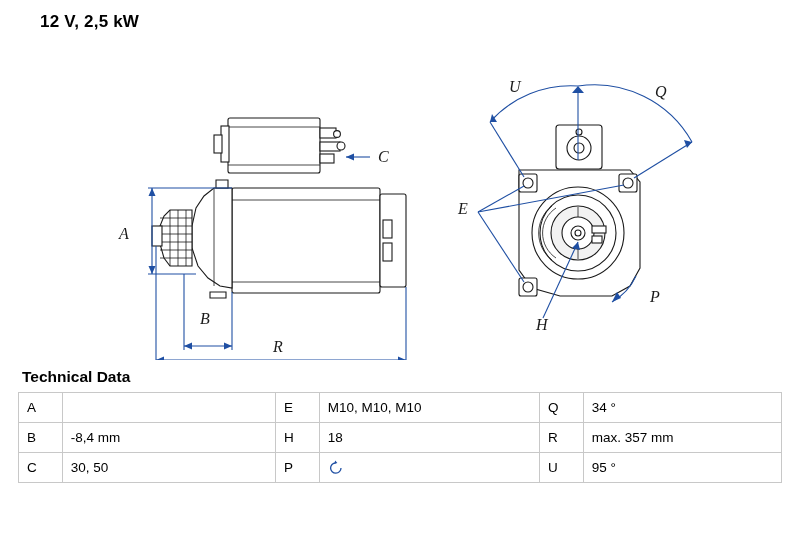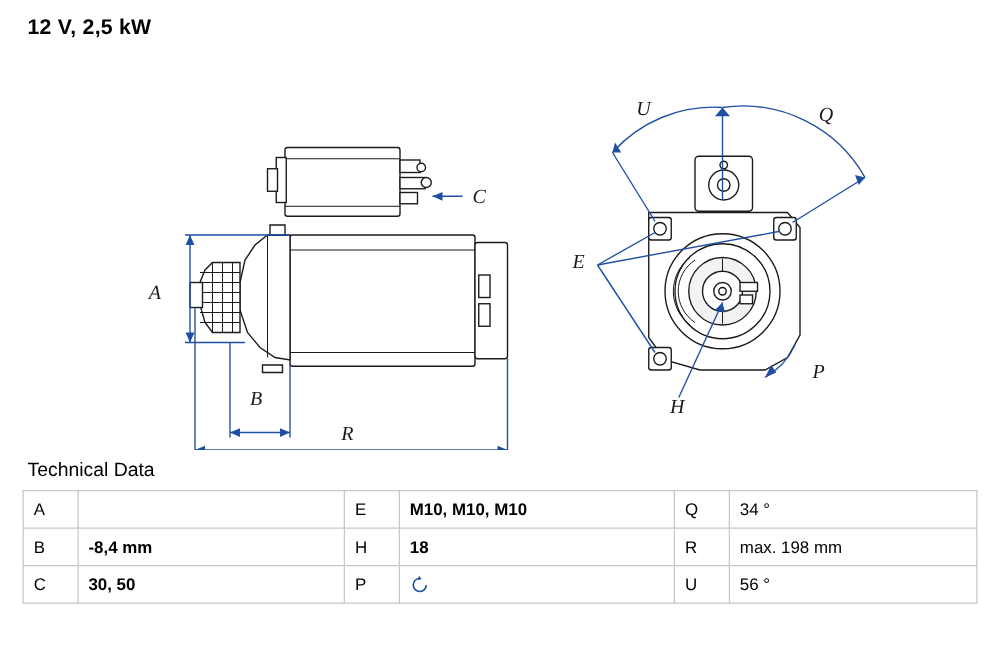--- a/index.html
+++ b/index.html
@@ -15,39 +15,39 @@
     position: relative;
     overflow: hidden;
   }
   .page {
     position: relative;
     width: 800px;
     height: 533px;
   }
   .title {
     position: absolute;
-    left: 22px;
+    left: 40px;
     top: 12px;
     font-size: 17px;
     font-weight: bold;
     letter-spacing: 0.2px;
   }
   .drawing {
     position: absolute;
     left: 0;
     top: 30px;
     width: 800px;
     height: 330px;
   }
   .section-title {
     position: absolute;
     left: 22px;
     top: 368px;
     font-size: 15.5px;
-    font-weight: normal;
+    font-weight: bold;
   }
   .table-wrap {
     position: absolute;
     left: 18px;
     top: 392px;
     width: 764px;
   }
   table.tech {
     border-collapse: collapse;
     width: 764px;
@@ -60,21 +60,20 @@
     vertical-align: middle;
     white-space: nowrap;
   }
   td.key {
     width: 30px;
     text-align: left;
     padding-left: 10px;
   }
   td.val {
     width: 224px;
-    font-weight: bold;
   }
   td.val-wide {
     width: 200px;
     margin-left: 24px;
   }
   .rot-icon {
     display: inline-block;
     width: 16px;
     height: 16px;
     vertical-align: -3px;
@@ -258,34 +257,34 @@
           <td class="val">M10, M10, M10</td>
           <td class="key">Q</td>
           <td class="val-wide">34 °</td>
         </tr>
         <tr>
           <td class="key">B</td>
           <td class="val">-8,4 mm</td>
           <td class="key">H</td>
           <td class="val">18</td>
           <td class="key">R</td>
-          <td class="val-wide">max. 198 mm</td>
+          <td class="val-wide">max. 357 mm</td>
         </tr>
         <tr>
           <td class="key">C</td>
           <td class="val">30, 50</td>
           <td class="key">P</td>
           <td class="val">
             <span class="rot-icon">
               <svg width="16" height="16" viewBox="0 0 16 16" xmlns="http://www.w3.org/2000/svg">
                 <path d="M13,8 A5.2 5.2 0 1 1 7.6,2.8" fill="none" stroke="#1f4fa3" stroke-width="1.3"></path>
                 <polygon fill="#1f4fa3" points="7.2,0.6 9.4,3.1 6.1,4"></polygon>
               </svg>
             </span>
           </td>
           <td class="key">U</td>
-          <td class="val-wide">56 °</td>
+          <td class="val-wide">95 °</td>
         </tr>
       </tbody>
     </table>
   </div>
 
 </div>
 
 </body></html>

